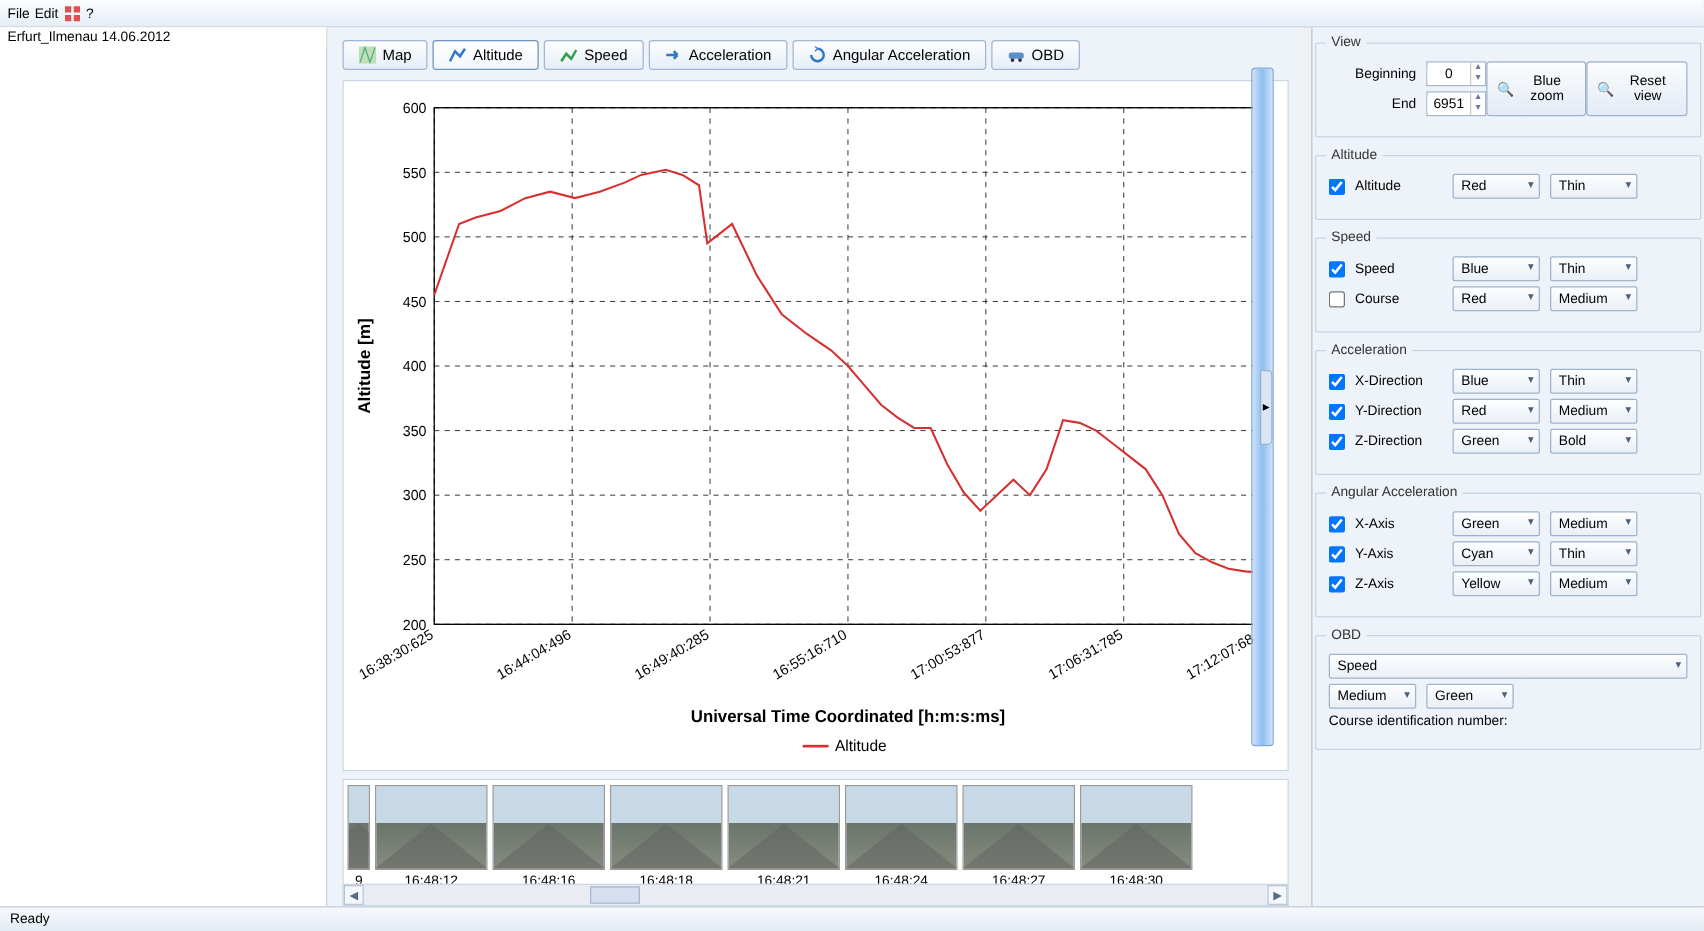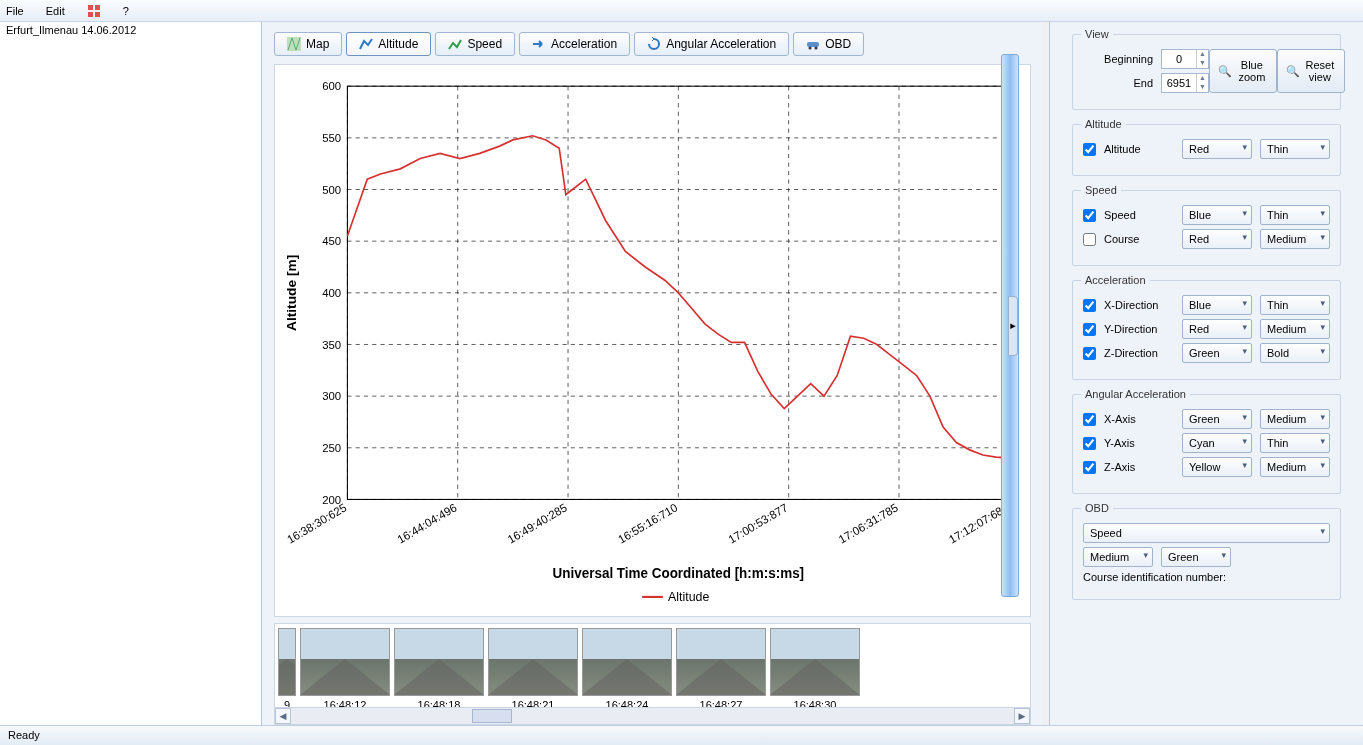--- a/index.html
+++ b/index.html
@@ -1,17 +1,17 @@
 <!DOCTYPE html>
 <html><head>
 <meta charset="utf-8">
 <style>
 * { box-sizing: border-box; margin: 0; padding: 0; }
 body { font-family: "Segoe UI", Tahoma, sans-serif; font-size: 11px; background: #f0f0f0; width: 1363px; height: 745px; overflow: hidden; color: #000; }
-.menubar { display: flex; align-items: center; height: 22px; background: linear-gradient(#fafcfe, #e7eef7); border-bottom: 1px solid #c9d5e4; padding: 0 6px; gap: 22px; }
+.menubar { display: flex; align-items: center; height: 22px; background: linear-gradient(#fafcfe, #e7eef7); border-bottom: 1px solid #c9d5e4; padding: 0 6px; gap: 4px; }
 .menubar .item { cursor: default; }
 .menubar .icon { width: 14px; height: 14px; display: inline-flex; align-items: center; justify-content: center; }
 .tree-pane { position: absolute; top: 22px; left: 0; width: 262px; bottom: 20px; background: #fff; border-right: 1px solid #b7c6da; }
 .tree-item { padding: 2px 6px; background: #fff; }
 .main-pane { position: absolute; top: 22px; left: 262px; right: 320px; bottom: 20px; background: #eef3f9; display: flex; flex-direction: column; }
 .tab-row { display: flex; gap: 4px; padding: 10px 12px 0 12px; }
 .tab { display: inline-flex; align-items: center; gap: 5px; padding: 4px 12px; background: linear-gradient(#fdfdfe,#e6eef8); border: 1px solid #9fb7d4; border-radius: 3px; min-width: 60px; justify-content: center; cursor: default; font-size: 12px; }
 .tab.active { background: linear-gradient(#fff,#f2f6fb); border-color: #6f93bf; }
 .tab .ticon { width: 14px; height: 14px; display: inline-block; }
 .chart-card { margin: 8px 12px 6px 12px; flex: 1; background: #fff; border: 1px solid #cdd6e3; position: relative; }
@@ -20,21 +20,21 @@
 .thumb { display: flex; flex-direction: column; align-items: center; width: 92px; }
 .thumb .img { width: 90px; height: 68px; background: linear-gradient(#c7d9e6 45%, #6b756c 45%, #868c80 100%); border: 1px solid #999; position: relative; overflow: hidden; }
 .thumb .img::after { content:""; position:absolute; left:50%; bottom:0; transform:translateX(-50%); border-left:45px solid transparent; border-right:45px solid transparent; border-bottom:36px solid #61625f; opacity:.5; }
 .thumb .ts { font-size: 11px; margin-top: 3px; }
 .hscroll { position: absolute; left: 12px; right: 12px; bottom: 0; height: 18px; background: #e9edf3; border: 1px solid #cdd6e3; display: flex; align-items: center; }
 .hscroll .btn { width: 16px; height: 16px; background: #f4f7fb; border: 1px solid #b7c4d6; display: flex; align-items: center; justify-content: center; font-size: 9px; color: #5a6b84; }
 .hscroll .track { flex:1; height:16px; position:relative; }
 .hscroll .handle { position:absolute; left:25%; width:40px; height:14px; top:1px; background:#d7def0; border:1px solid #a6b6cf; }
 .vscroll { position:absolute; top:32px; right:24px; bottom:128px; width:18px; background:linear-gradient(90deg,#cfe2f9,#8dbef0,#cfe2f9); border:1px solid #7da9db; border-radius:3px; }
 .split-grip { position:absolute; width:10px; height:60px; right:0; top:50%; transform:translateY(-50%); background:#dbe6f5; border:1px solid #9ab1cf; border-radius:0 4px 4px 0; display:flex; align-items:center; justify-content:center; }
-.right-pane { position:absolute; top:22px; right:0; width:314px; bottom:20px; background:#eef3f9; border-left:1px solid #b7c6da; padding:12px 22px; overflow:auto; }
+.right-pane { position:absolute; top:22px; right:0; width:314px; bottom:20px; background:#eef3f9; border-left:1px solid #b7c6da; padding:12px 2px; overflow:auto; }
 .group { border:1px solid #c9d3e1; border-radius:2px; padding:10px 10px 12px 10px; margin-bottom:14px; position:relative; }
 .group > .title { position:absolute; top:-7px; left:8px; background:#eef3f9; padding:0 4px; font-size:11px; color:#333; }
 .row { display:flex; align-items:center; gap:8px; margin:4px 0; }
 .row .lbl { width:70px; text-align:left; }
 .row .lbl.r { text-align:right; }
 input[type=checkbox]{ width:13px; height:13px; }
 .spin { width:48px; height:20px; border:1px solid #a6b6cf; background:#fff; display:flex; align-items:center; }
 .spin input { width:34px; border:none; font-size:11px; text-align:center; outline:none; }
 .spin .arrows { width:12px; display:flex; flex-direction:column; }
 .spin .arrows span { height:9px; font-size:7px; line-height:7px; text-align:center; border-left:1px solid #ccc; color:#6a7b93; }
@@ -160,20 +160,24 @@
       <div class="thumb" style="width: 20px;">
         <div class="img" style="width:18px"></div>
         <div class="ts">9</div>
       </div>
       <div class="thumb">
         <div class="img"></div>
         <div class="ts">16:48:12</div>
       </div>
       <div class="thumb">
         <div class="img"></div>
+        <div class="ts">16:48:16</div>
+      </div>
+      <div class="thumb">
+        <div class="img"></div>
         <div class="ts">16:48:18</div>
       </div>
       <div class="thumb">
         <div class="img"></div>
         <div class="ts">16:48:21</div>
       </div>
       <div class="thumb">
         <div class="img"></div>
         <div class="ts">16:48:24</div>
       </div>

